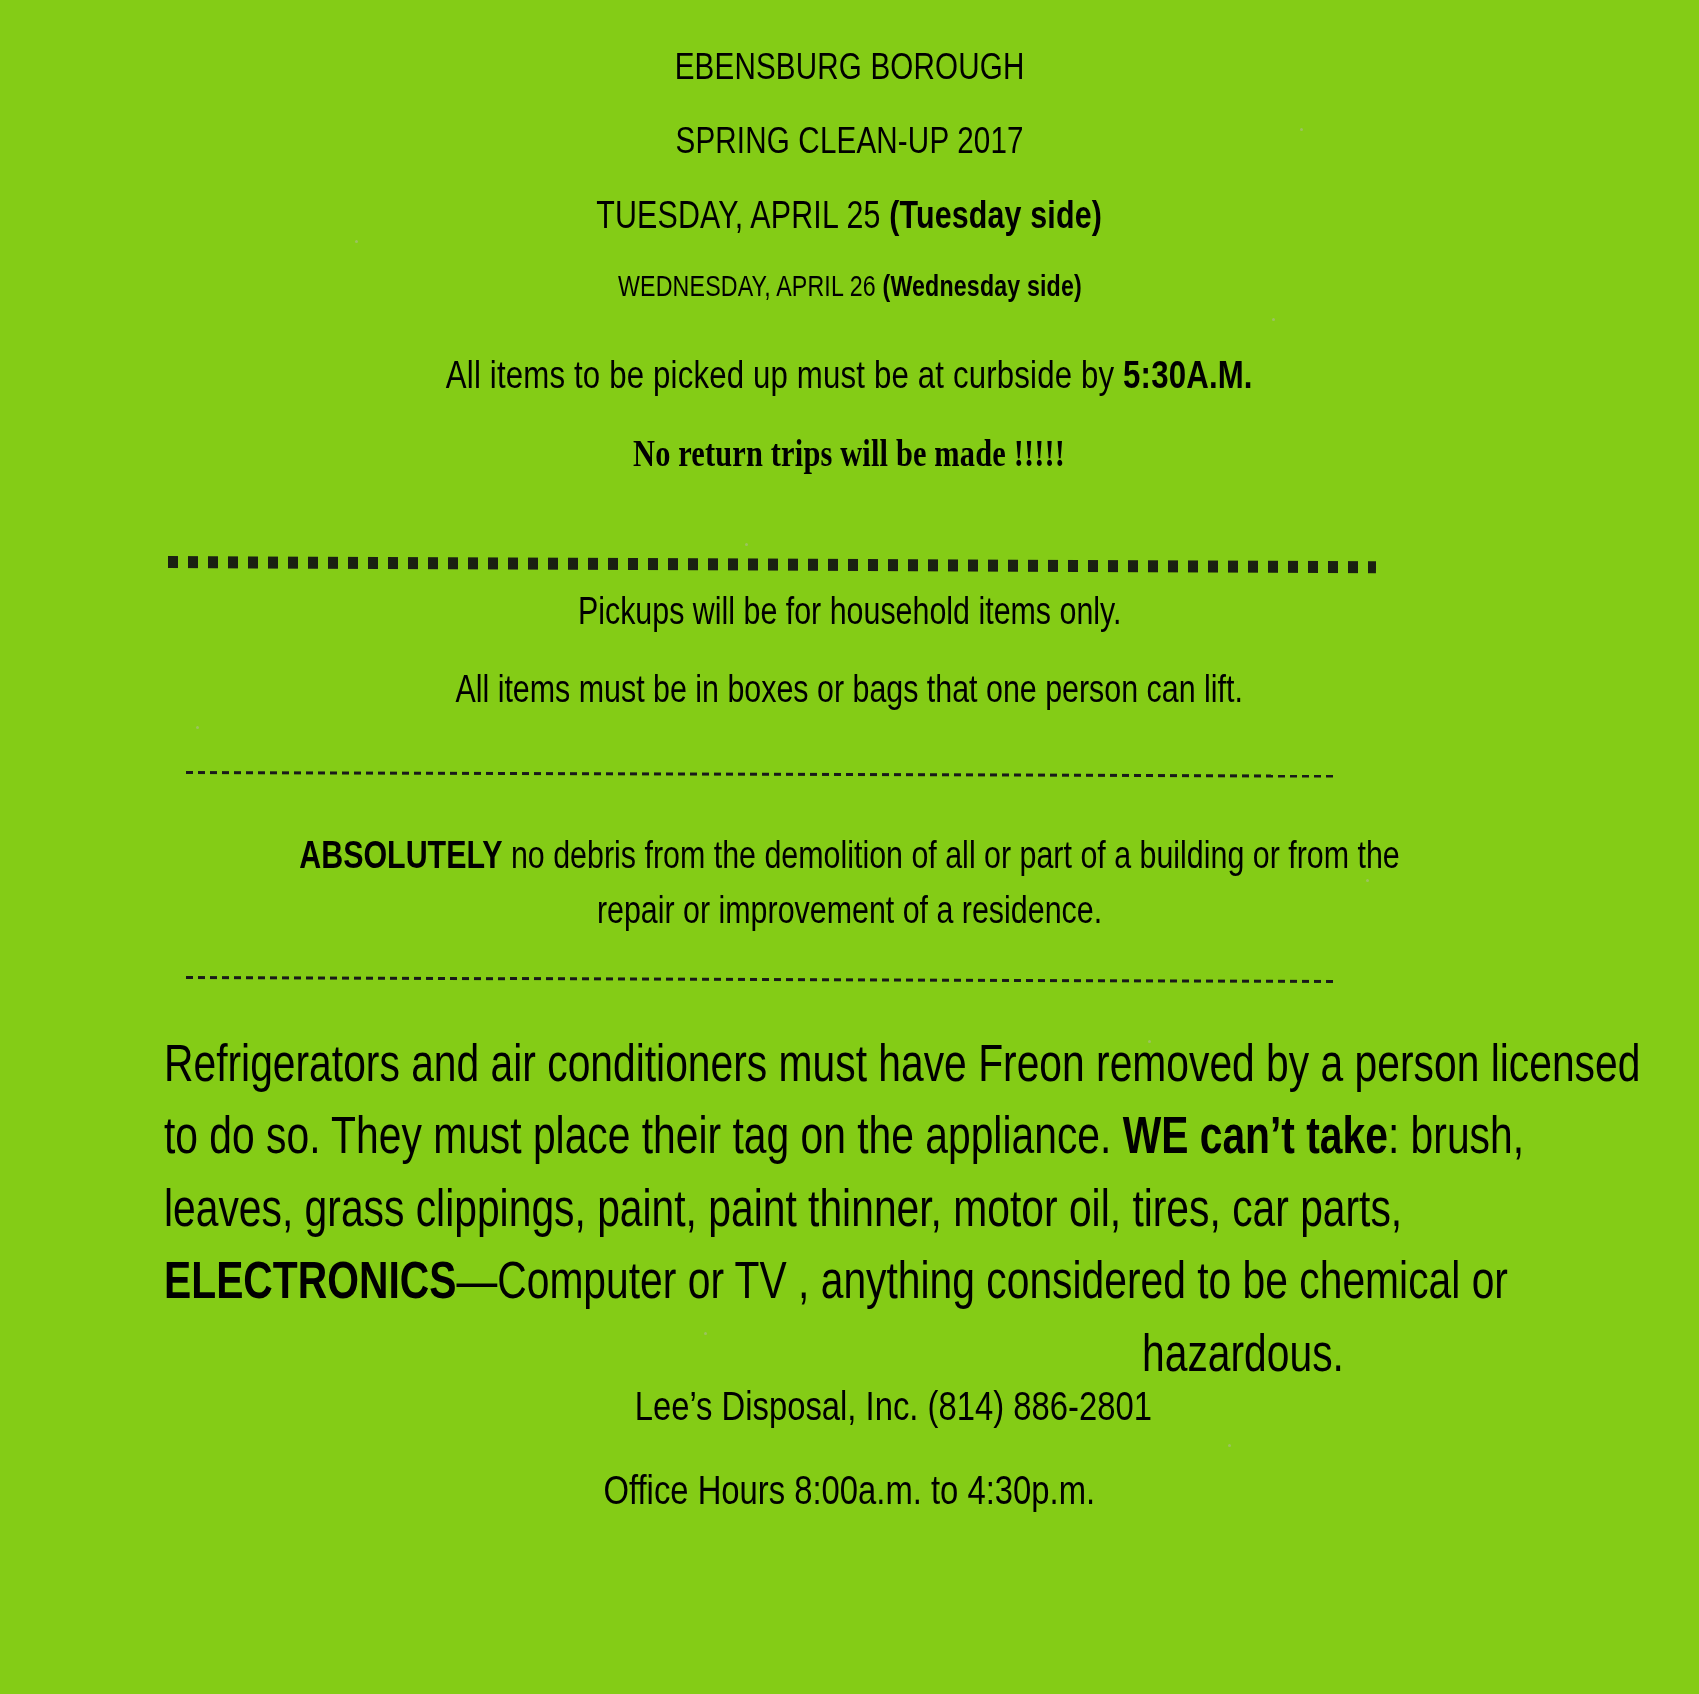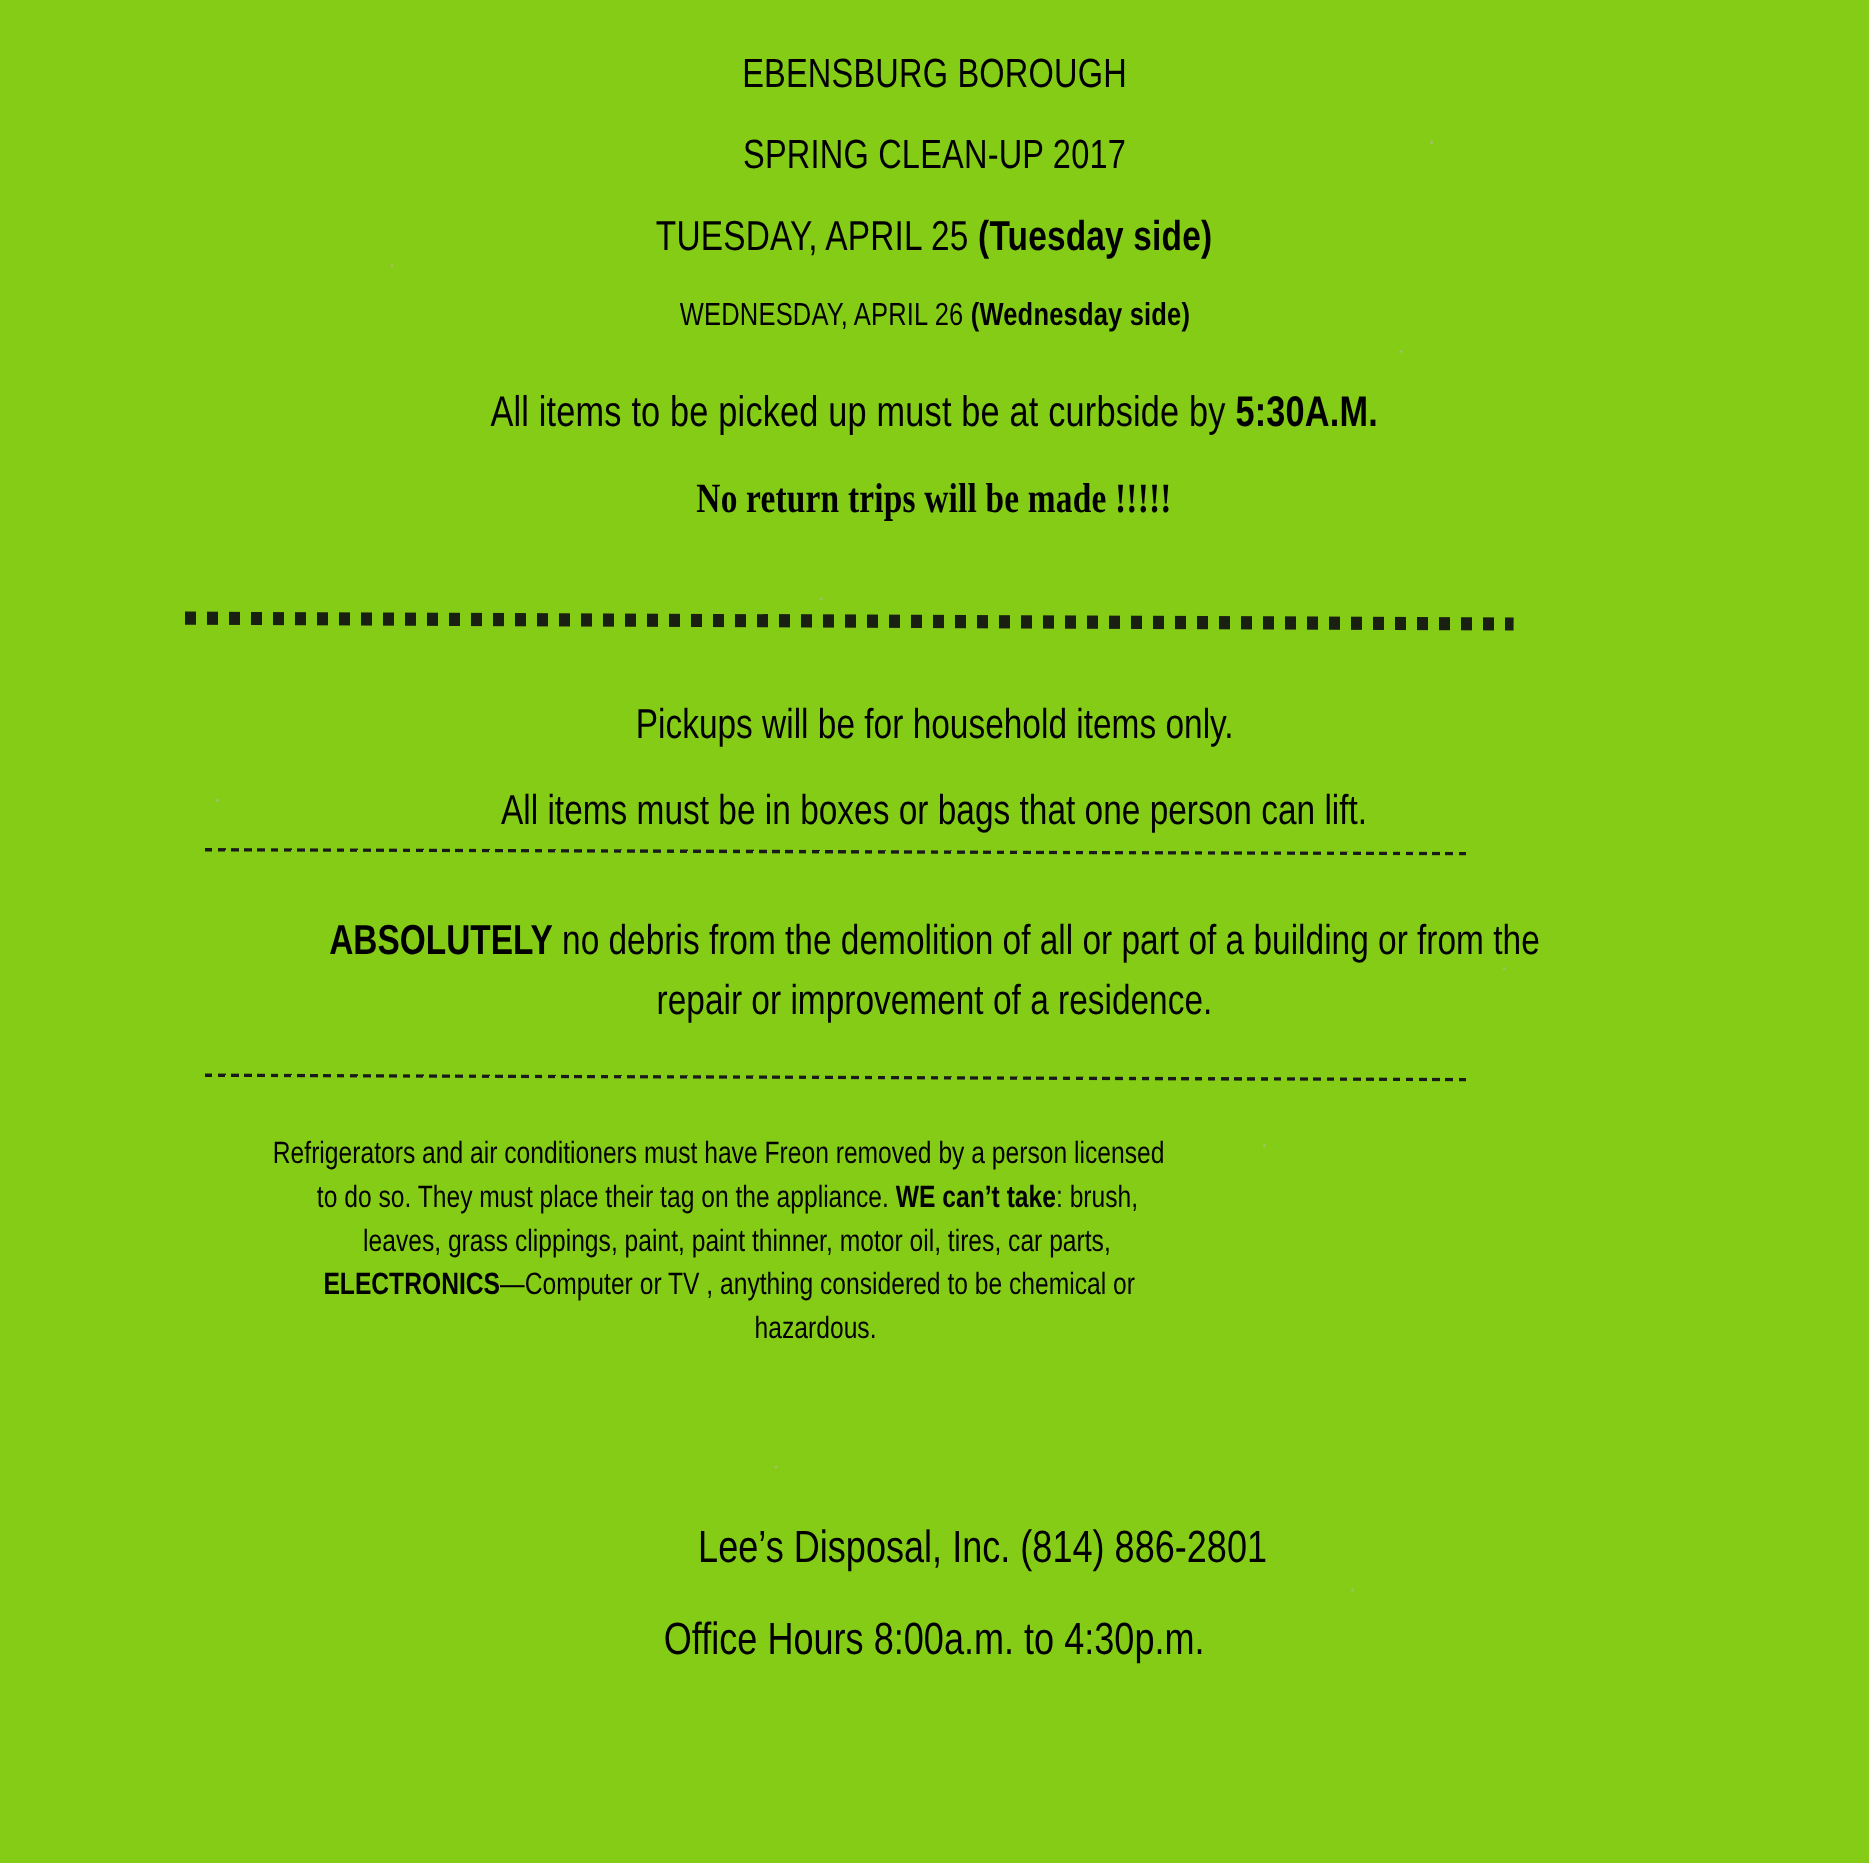--- a/index.html
+++ b/index.html
@@ -97,45 +97,44 @@
   }
   .dashed-1 { top: 771px;  transform: rotate(0.18deg); transform-origin: left center; }
   .dashed-2 { top: 976px;  transform: rotate(0.20deg); transform-origin: left center; }
 
   
   .mid {
     position: absolute;
     left: 0;
     right: 0;
     font-size: 38px;
-    margin-top: 48px;
   }
   .mid-pickups  { top: 592px; }
   .mid-boxes    { top: 670px; }
 
   
   .abs-block {
     position: absolute;
     left: 140px;
     right: 140px;
     top: 828px;
     font-size: 38px;
     text-align: center;
     line-height: 1.45;
   }
 
   
   .ref-block {
     position: absolute;
-    left: 140px;
+    left: 164px;
     width: 1230px;
     top: 1028px;
-    font-size: 28px;
+    font-size: 51px;
     line-height: 1.42;
-    text-align: center;
+    text-align: right;
   }
   .ref-block .rline { white-space: nowrap; }
 
   
   .foot {
     position: absolute;
     left: 0;
     right: 0;
     font-size: 38px;
   }

